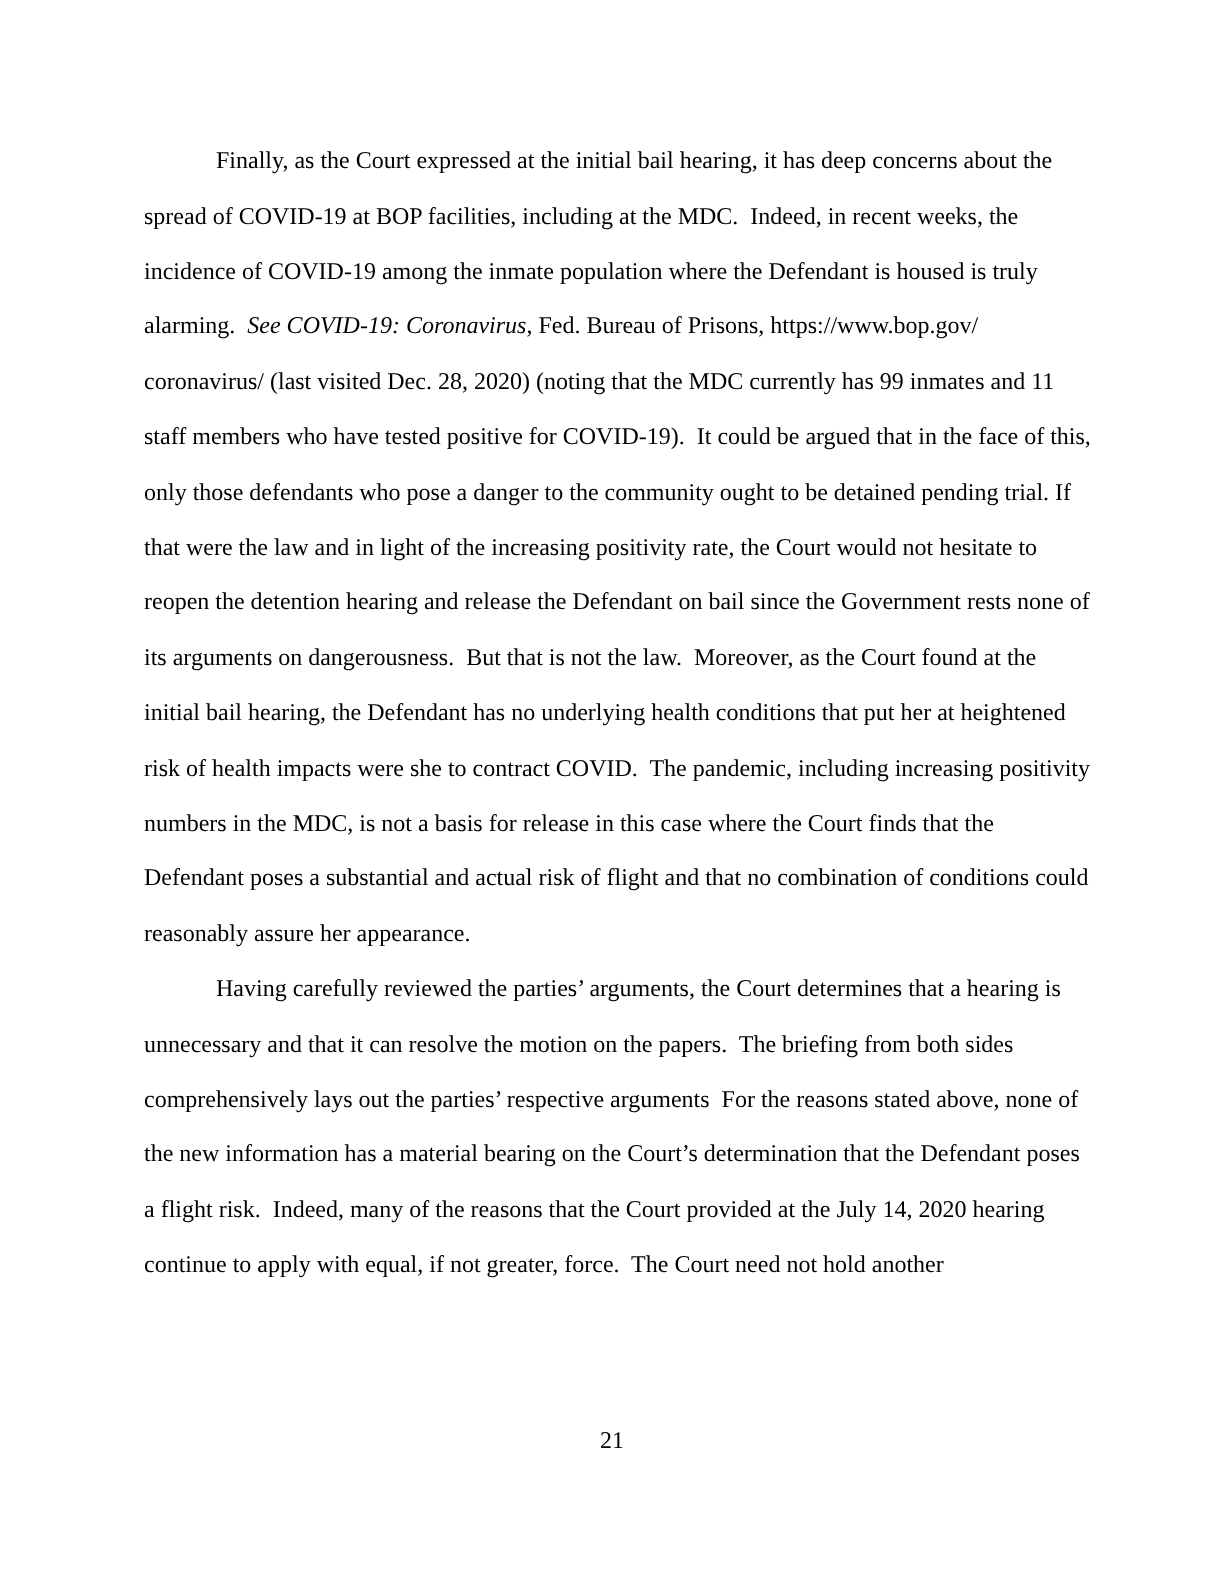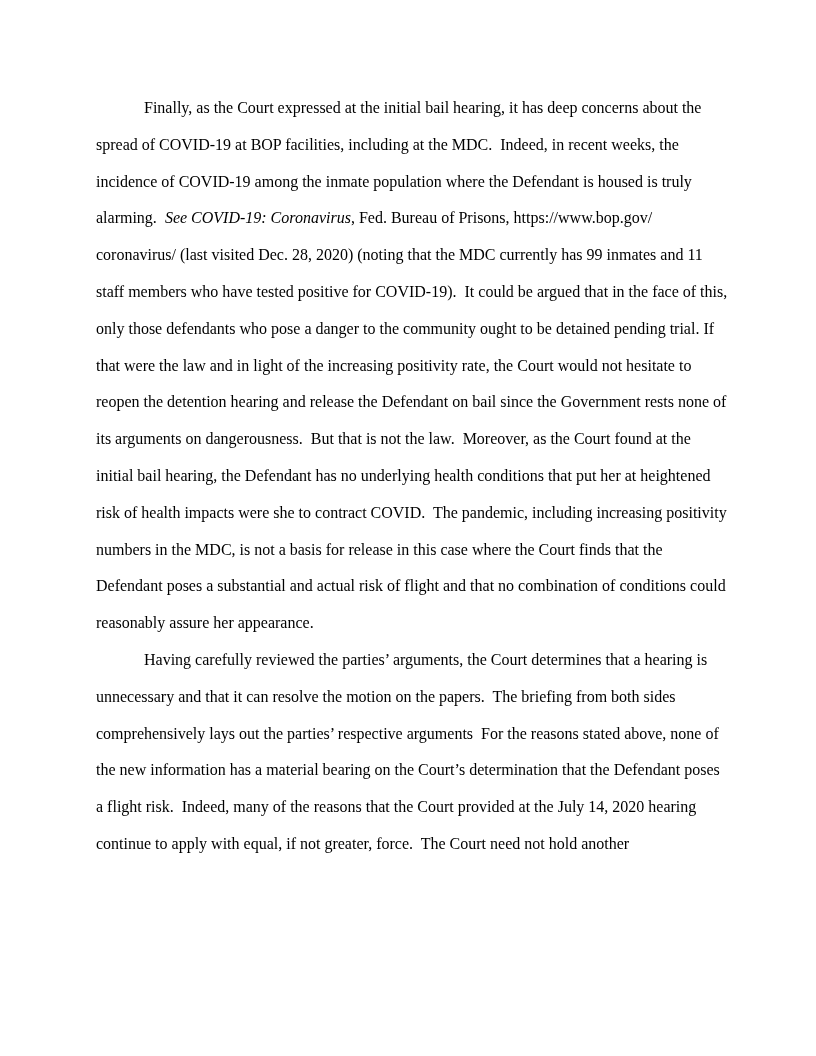--- a/index.html
+++ b/index.html
@@ -53,13 +53,14 @@
   }
 </style>
 </head>
 <body>
 
 <div class="page">
   <div class="content">
     <p class="para"><span>Finally, as the Court expressed at the initial bail hearing, it has deep concerns about the spread of COVID-19 at BOP facilities, including at the MDC.  Indeed, in recent weeks, the incidence of COVID-19 among the inmate population where the Defendant is housed is truly alarming.  </span><span class="italic">See COVID-19: Coronavirus</span><span>, Fed. Bureau of Prisons, https://www.bop.gov/ coronavirus/ (last visited Dec. 28, 2020) (noting that the MDC currently has 99 inmates and 11 staff members who have tested positive for COVID-19).  It could be argued that in the face of this, only those defendants who pose a danger to the community ought to be detained pending trial. If that were the law and in light of the increasing positivity rate, the Court would not hesitate to reopen the detention hearing and release the Defendant on bail since the Government rests none of its arguments on dangerousness.  But that is not the law.  Moreover, as the Court found at the initial bail hearing, the Defendant has no underlying health conditions that put her at heightened risk of health impacts were she to contract COVID.  The pandemic, including increasing positivity numbers in the MDC, is not a basis for release in this case where the Court finds that the Defendant poses a substantial and actual risk of flight and that no combination of conditions could reasonably assure her appearance.</span></p>
     <p class="para">Having carefully reviewed the parties’ arguments, the Court determines that a hearing is unnecessary and that it can resolve the motion on the papers.  The briefing from both sides comprehensively lays out the parties’ respective arguments  For the reasons stated above, none of the new information has a material bearing on the Court’s determination that the Defendant poses a flight risk.  Indeed, many of the reasons that the Court provided at the July 14, 2020 hearing continue to apply with equal, if not greater, force.  The Court need not hold another</p>
   </div>
+  <div class="page-number">21</div>
 </div>
 
 </body></html>

